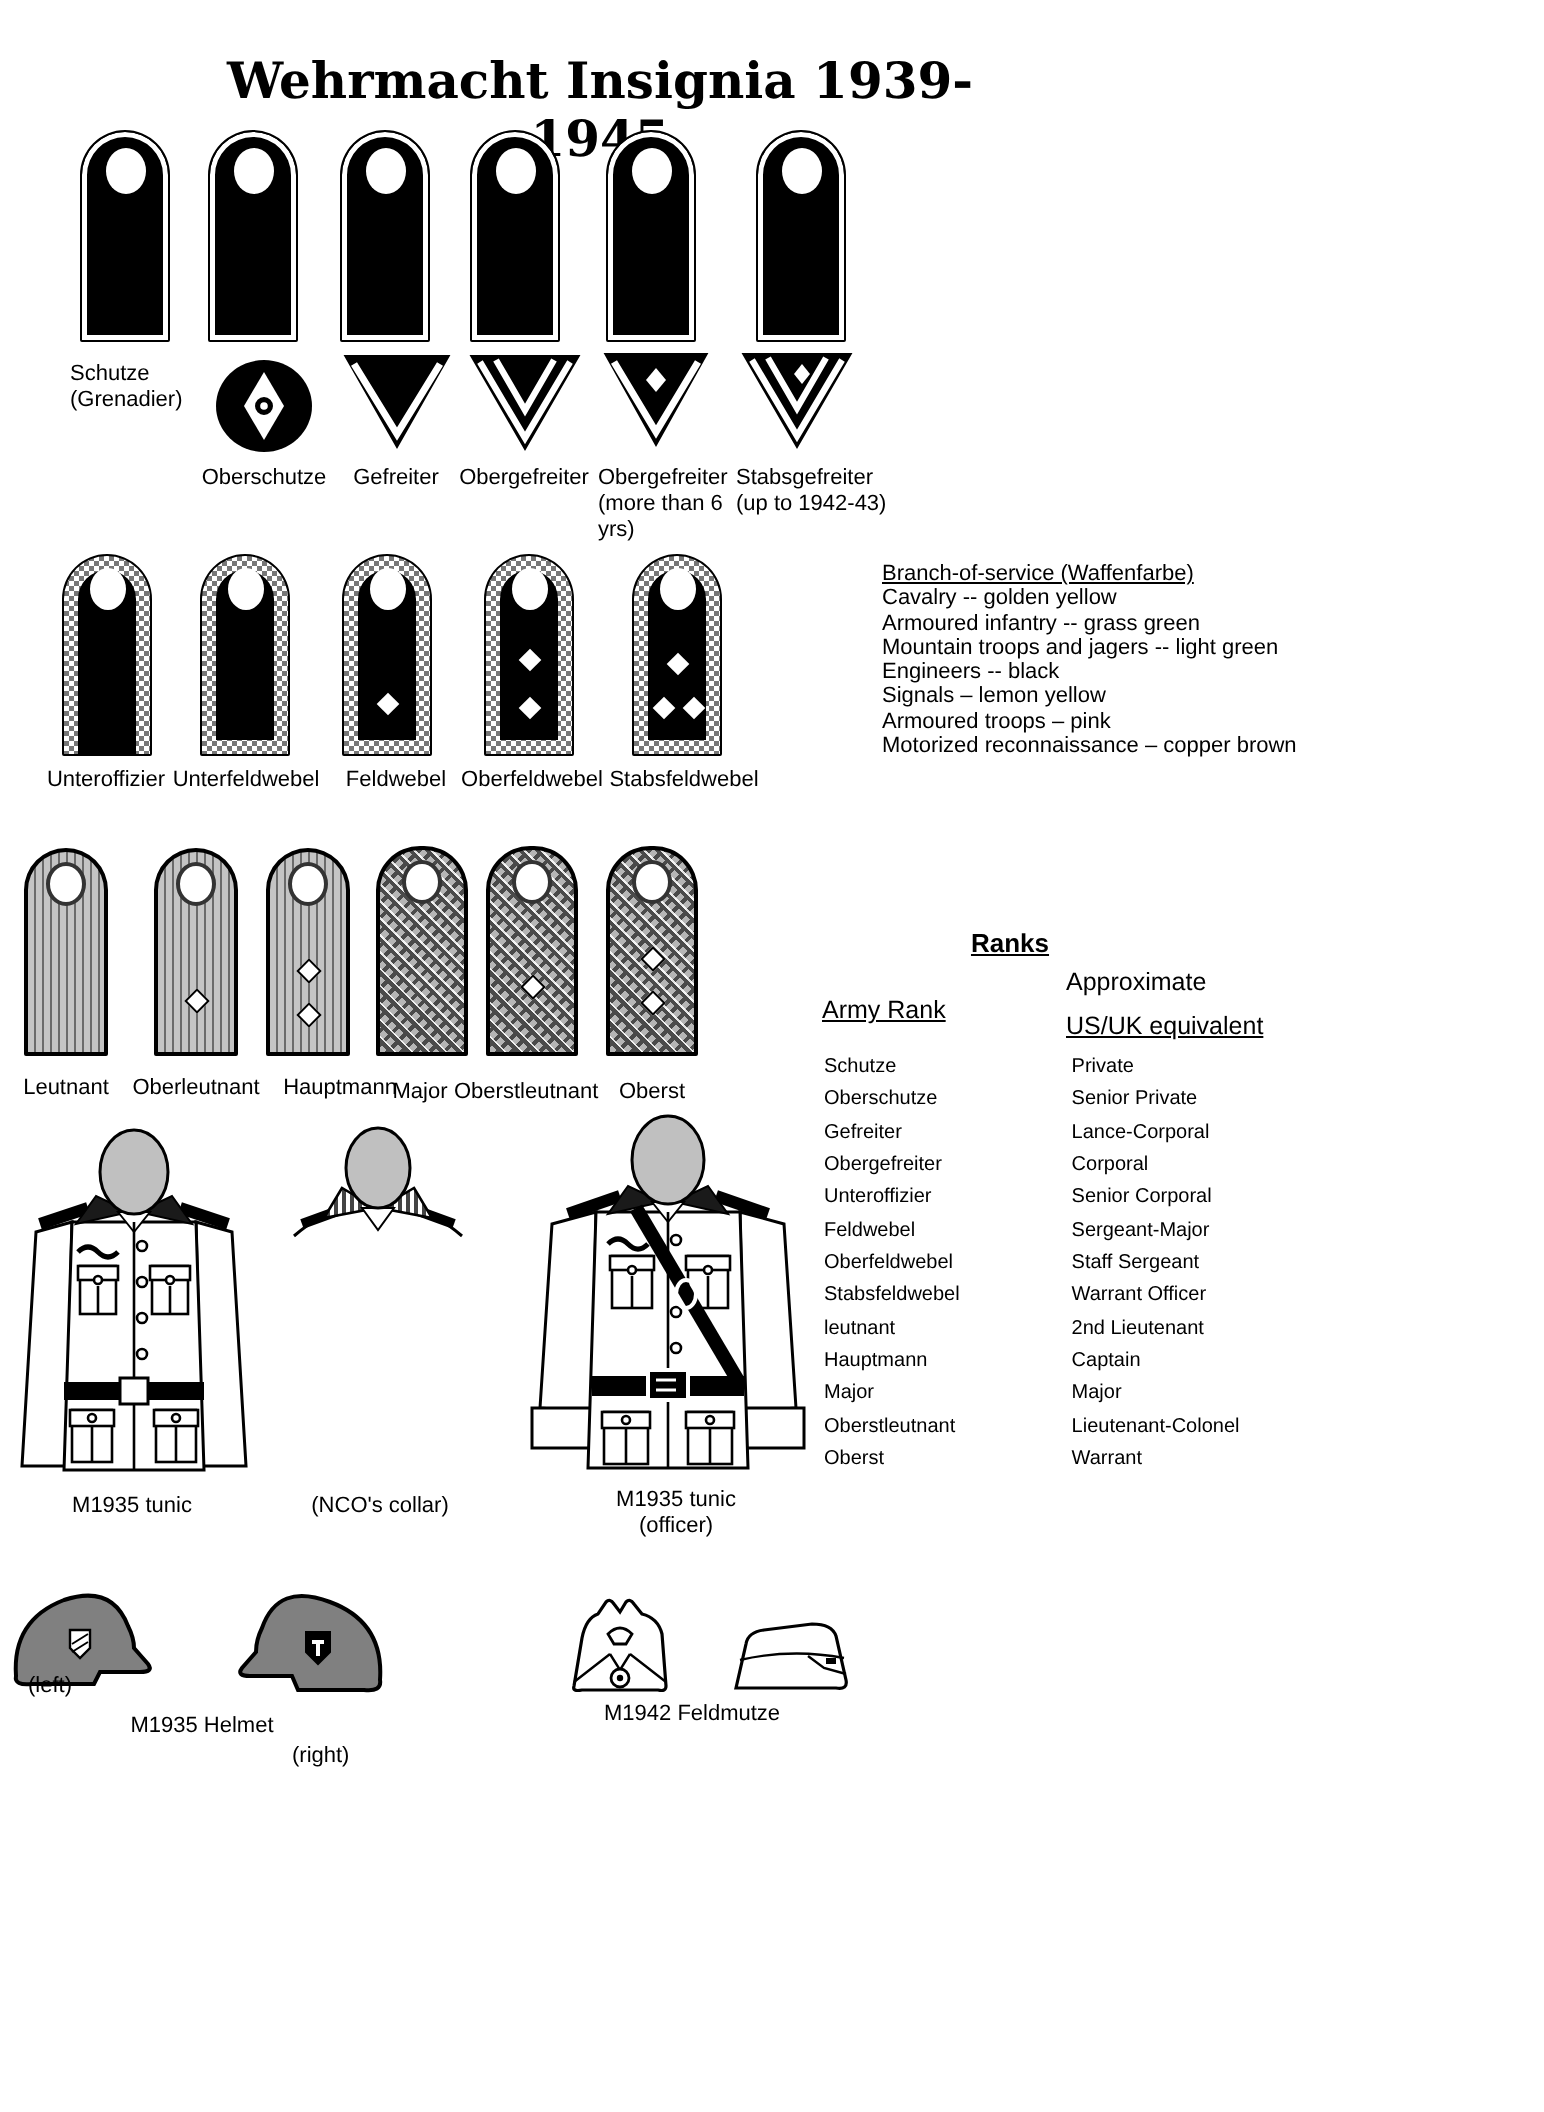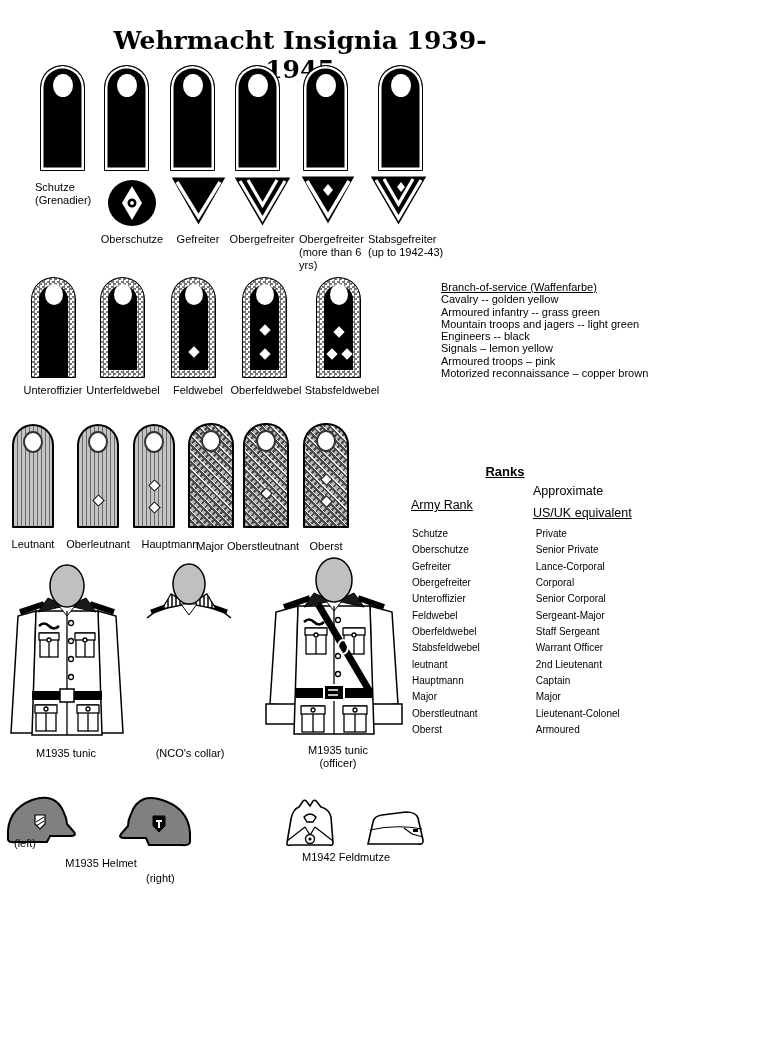--- a/index.html
+++ b/index.html
@@ -264,21 +264,21 @@
         <div class="rc2">Major</div>
       </div>
 
       <div class="rrow">
         <div class="rc1">Oberstleutnant</div>
         <div class="rc2">Lieutenant-Colonel</div>
       </div>
 
       <div class="rrow">
         <div class="rc1">Oberst</div>
-        <div class="rc2">Armoured</div>
+        <div class="rc2">Warrant</div>
       </div>
 
   </div>
 
   <svg class="abs" style="left:6px;top:565px" width="122" height="182" viewBox="0 0 122 182">
     <path d="M30,46 L12,51 L5,168 L27,168 Z" fill="#fff" stroke="#000" stroke-width="1.5"></path>
     <path d="M92,46 L110,51 L117,168 L95,168 Z" fill="#fff" stroke="#000" stroke-width="1.5"></path>
     <path d="M30,46 L92,46 L96,170 L26,170 Z" fill="#fff" stroke="#000" stroke-width="1.5"></path>
     <line x1="14" y1="47" x2="38" y2="39" stroke="#000" stroke-width="6"></line>
     <line x1="84" y1="39" x2="108" y2="47" stroke="#000" stroke-width="6"></line>

